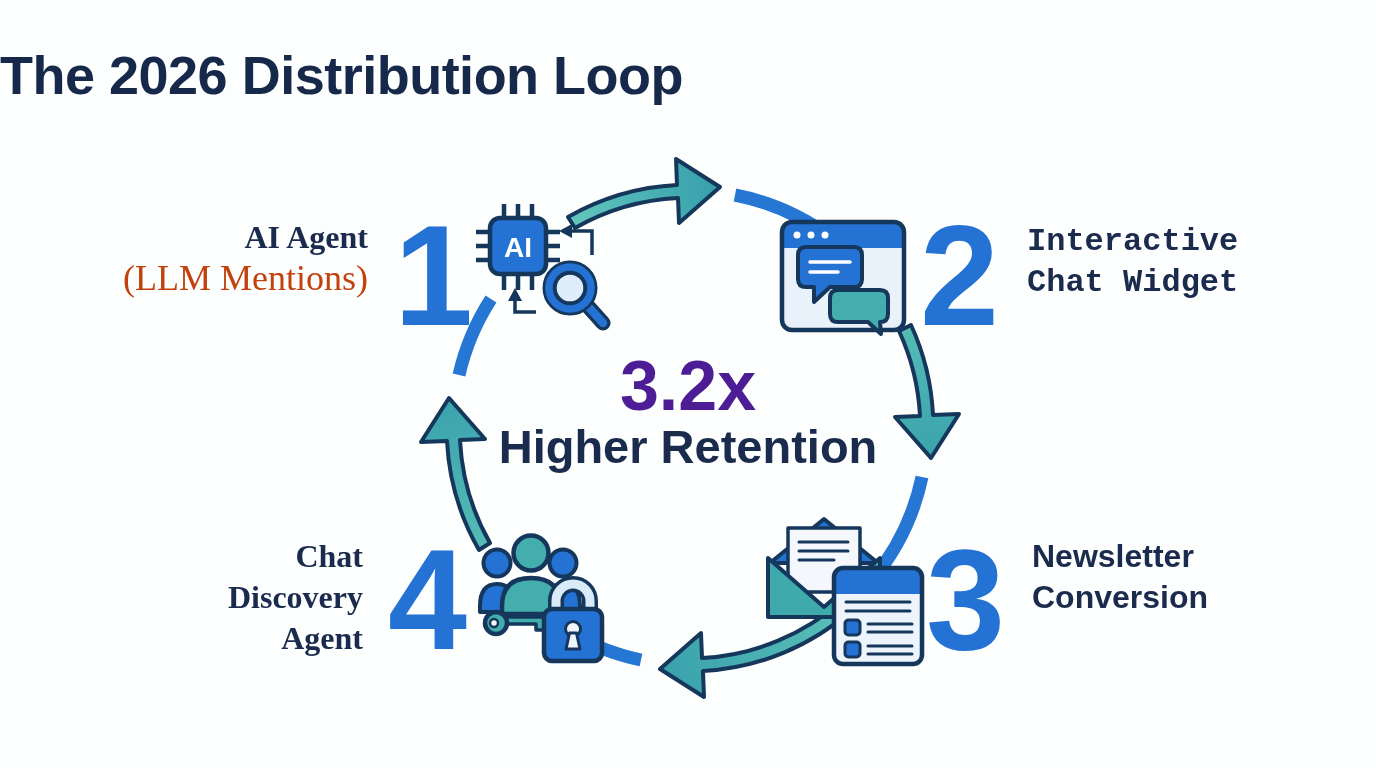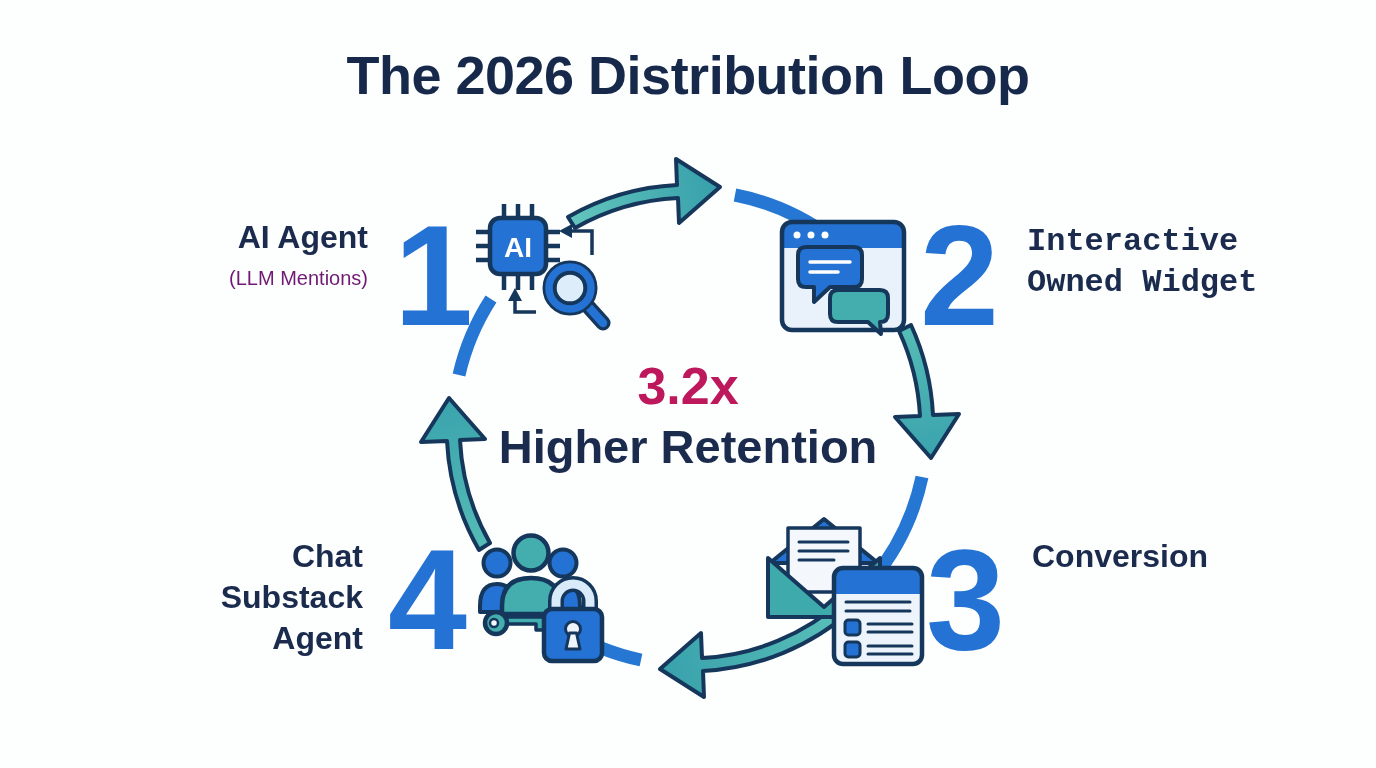--- a/index.html
+++ b/index.html
@@ -2,36 +2,36 @@
 <html><head>
 <meta charset="utf-8">
 <style>
   html,body{margin:0;padding:0;background:#ffffff;}
   .stage{
     position:relative;width:1376px;height:768px;overflow:hidden;
     background:#fdfefe;font-family:"Liberation Sans",sans-serif;
   }
   .abs{position:absolute;}
   .title{
-    left:0;right:0;top:44px;text-align:center;
+    left:0;right:0;top:44px;
     font-size:54px;font-weight:800;color:#17294b;letter-spacing:-0.5px;
   }
   .num{
     font-size:142px;font-weight:800;color:#2372d4;line-height:128px;
   }
   .label{
     font-size:32px;font-weight:700;color:#1a2b4d;line-height:41px;white-space:nowrap;
   }
   .label .sub{
-    display:block;font-size:20px;font-weight:400;color:#701a75;line-height:40px;
+    display:block;font-size:36px;font-weight:400;color:#c2410c;line-height:40px;
   }
-  .right{text-align:right;}
+  .right{text-align:right;font-family:Liberation Serif, serif;}
   .center-metric{
     left:0;right:0;top:350px;text-align:center;
-    font-size:52px;font-weight:800;color:#be185d;line-height:72px;
+    font-size:70px;font-weight:800;color:#4c1d95;line-height:72px;
   }
   .center-caption{
     left:0;right:0;top:428px;text-align:center;
     font-size:47px;font-weight:700;color:#1a2b4d;line-height:38px;
   }
   svg.loop{position:absolute;left:0;top:0;}
   .arc{fill:none;stroke:#2677d3;stroke-width:13;}
   .outline{stroke:#16375c;stroke-linejoin:round;}
 </style>
 </head>
@@ -149,28 +149,29 @@
 
   <div class="abs label right" style="right:1008px;top:217px;">
     <div>AI Agent</div>
     <span class="sub">(LLM Mentions)</span>
   </div>
   <div class="abs num" style="left:394px;top:212px;">1</div>
 
   <div class="abs num" style="left:920px;top:212px;">2</div>
   <div class="abs label" style="left:1027px;top:221px;font-family:Liberation Mono, monospace;">
     <div>Interactive</div>
-    <div>Owned Widget</div>
+    <div>Chat Widget</div>
   </div>
 
   <div class="abs num" style="left:926px;top:536px;">3</div>
   <div class="abs label" style="left:1032px;top:536px;">
+    <div>Newsletter</div>
     <div>Conversion</div>
   </div>
 
   <div class="abs label right" style="right:1013px;top:536px;">
     <div>Chat</div>
-    <div>Substack</div>
+    <div>Discovery</div>
     <div>Agent</div>
   </div>
   <div class="abs num" style="left:388px;top:536px;">4</div>
 
 </div>
 
 </body></html>

